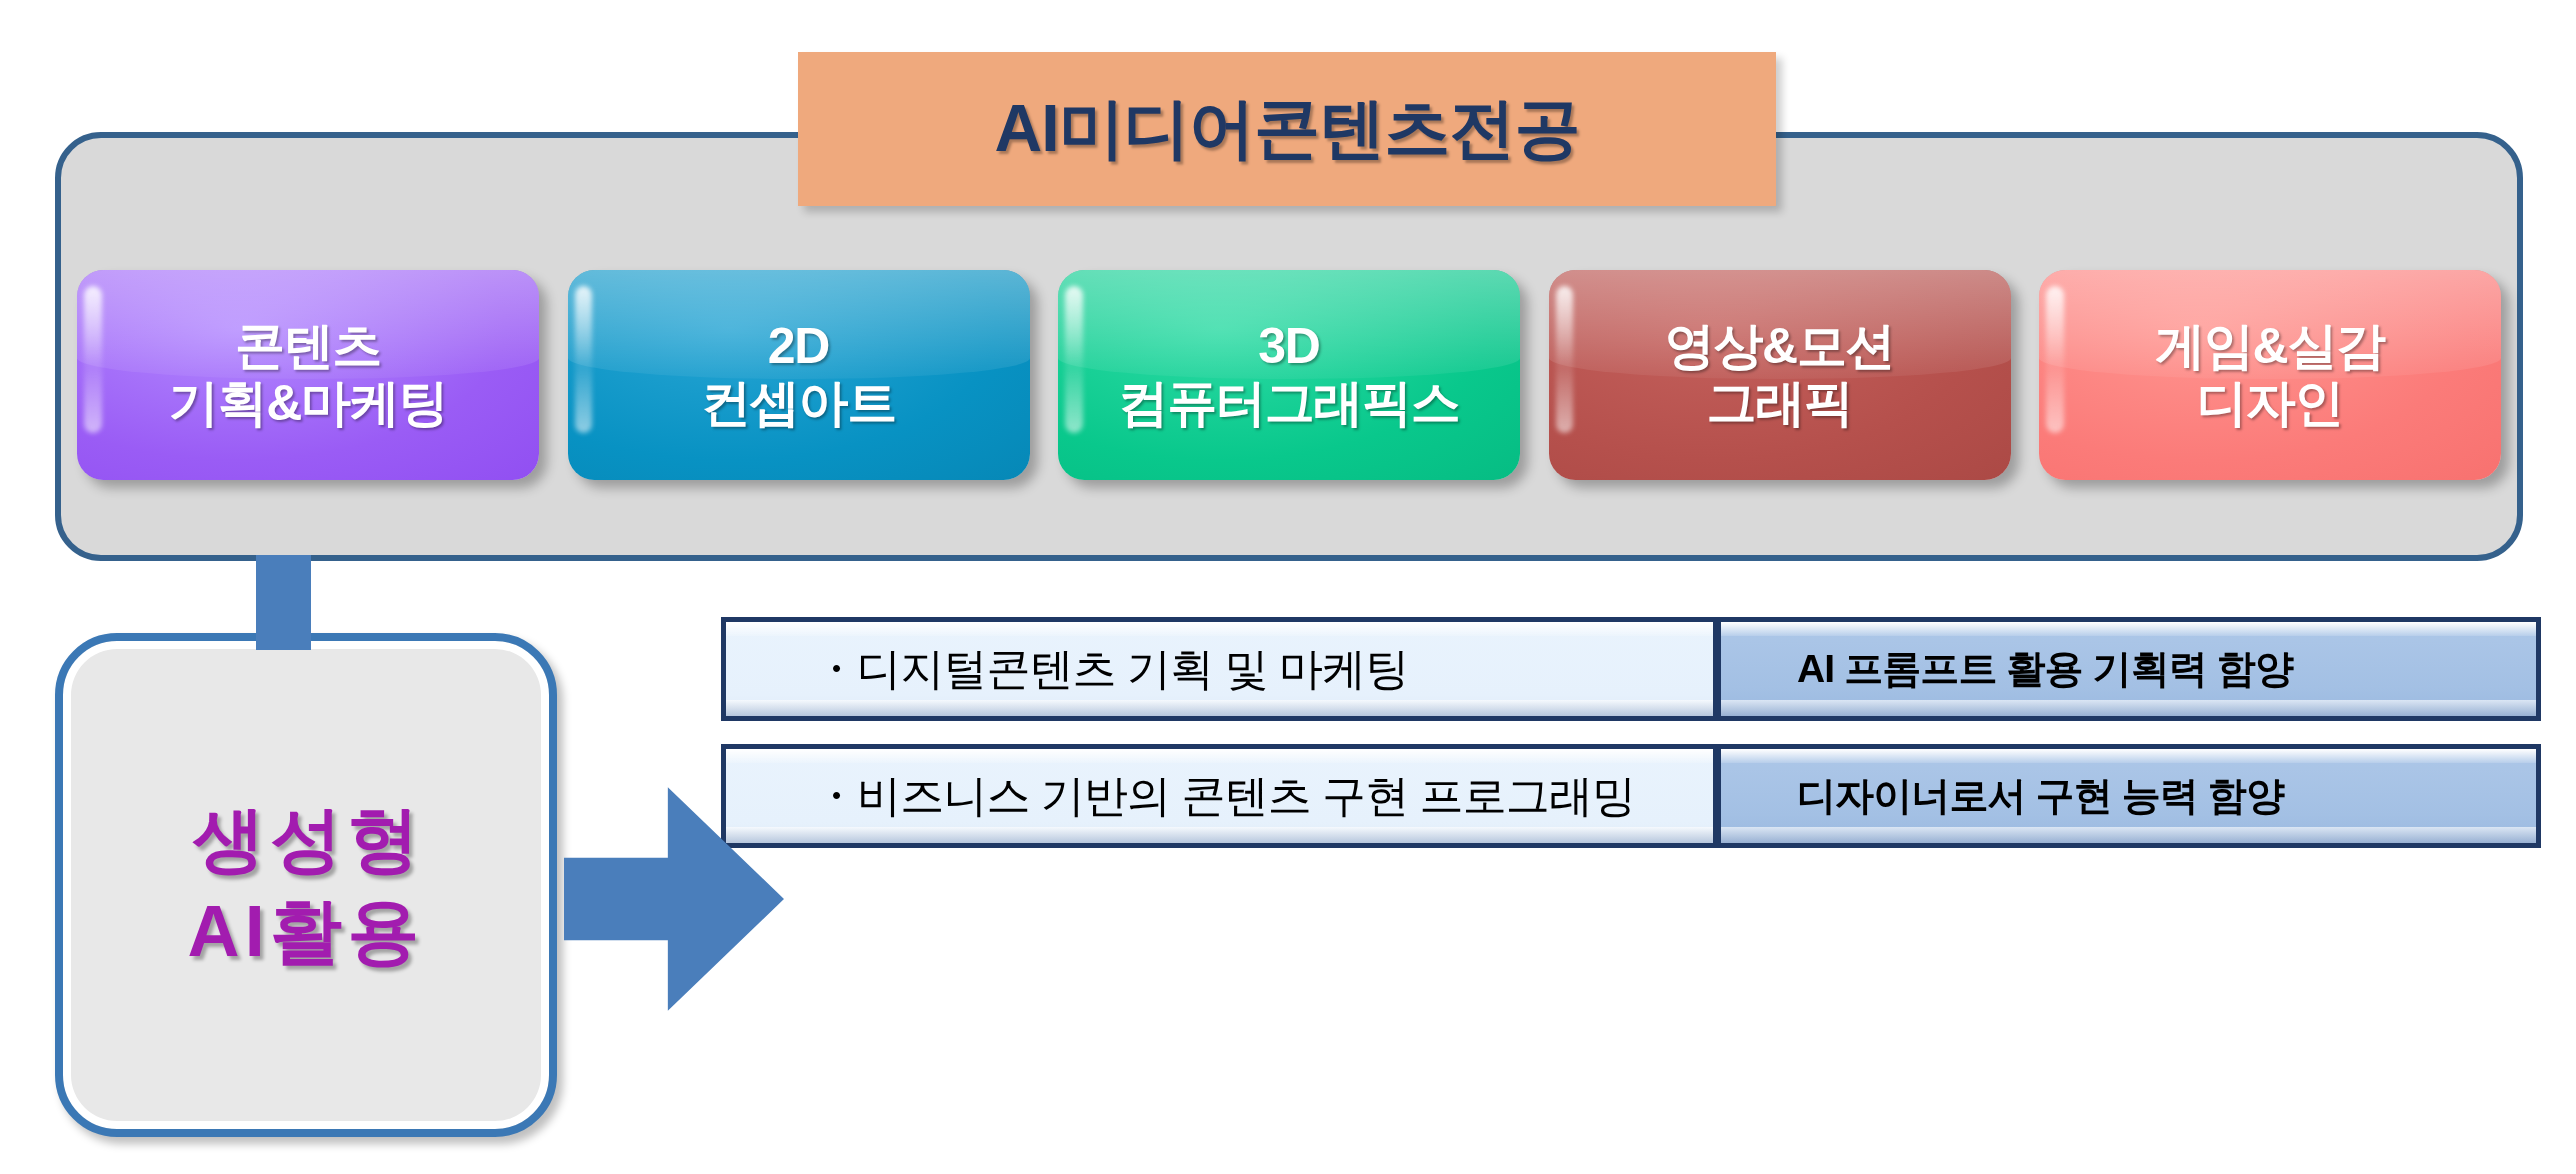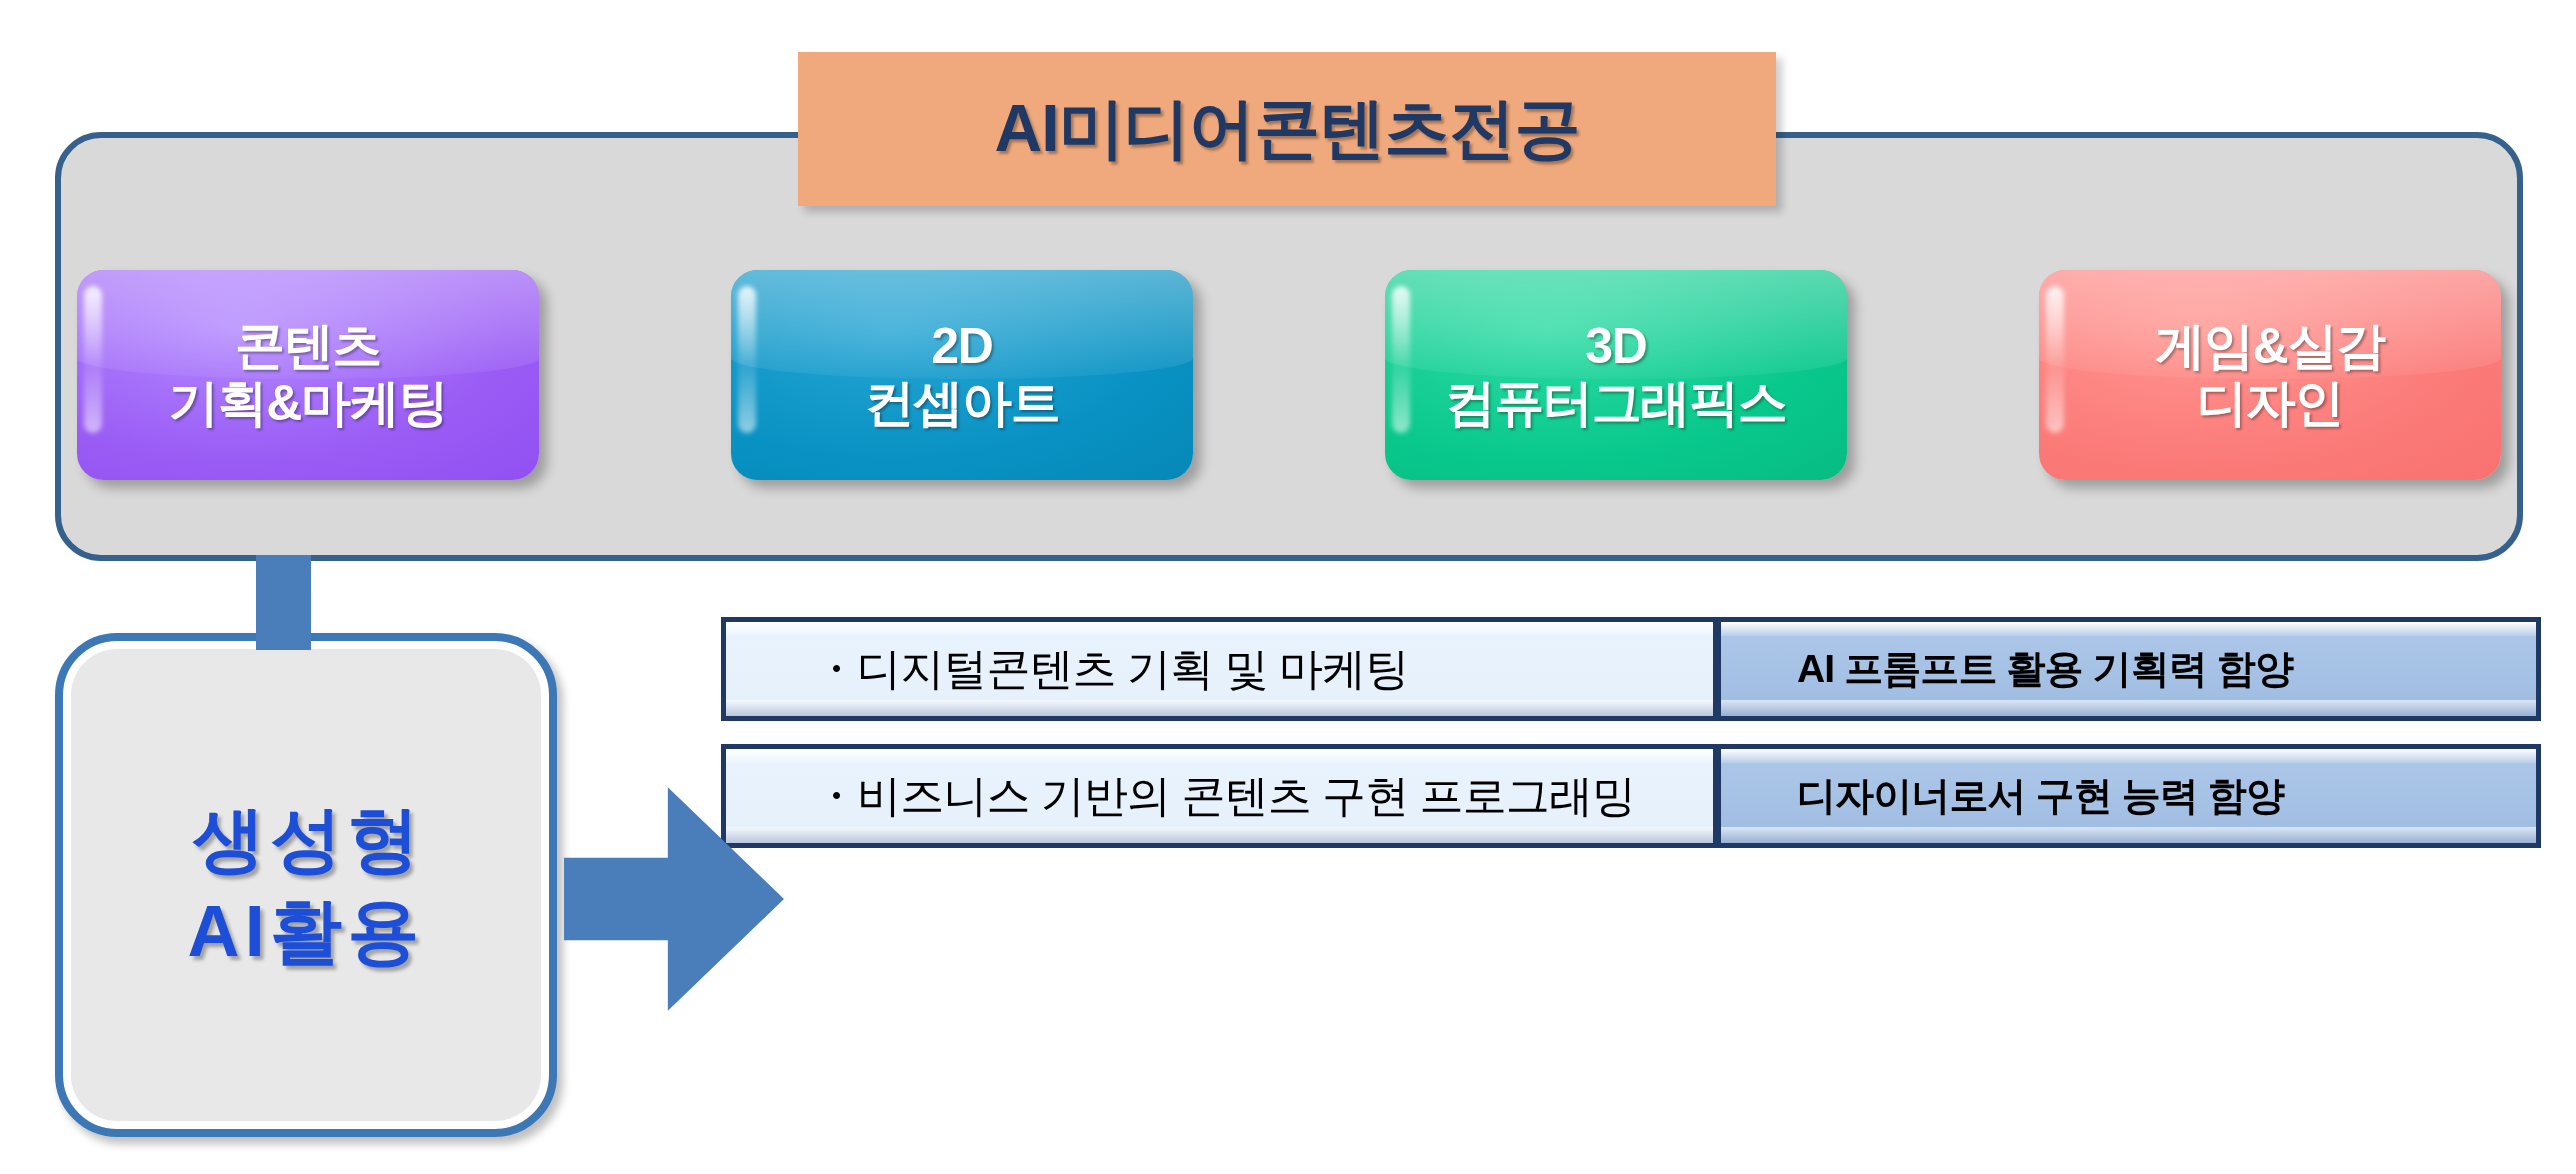--- a/index.html
+++ b/index.html
@@ -149,21 +149,21 @@
     border: 8px solid #3b78b5;
     border-radius: 62px;
     box-shadow: inset 0 0 0 8px #ffffff, 5.3px 6.2px 8.8px rgba(0,0,0,0.25);
     display: flex;
     align-items: center;
     justify-content: center;
   }
   #ai-box .t {
     font-size: 72px;
     font-weight: bold;
-    color: #1d4ed8;
+    color: #a21caf;
     line-height: 1.28;
     text-align: center;
     letter-spacing: 5.3px;
     text-indent: 5.3px;
     text-shadow: 3.5px 3.5px 3.5px rgba(0,0,0,0.30);
     white-space: pre-line;
   }
 
   
   #outcome-table {
@@ -259,20 +259,24 @@
 기획&amp;마케팅</span>
       </div>
       <div class="track c-blue">
         <span class="label">2D
 컨셉아트</span>
       </div>
       <div class="track c-green">
         <span class="label">3D
 컴퓨터그래픽스</span>
       </div>
+      <div class="track c-red">
+        <span class="label">영상&amp;모션
+그래픽</span>
+      </div>
       <div class="track c-salmon">
         <span class="label">게임&amp;실감
 디자인</span>
       </div>
     </div>
   </div>
 
   <div id="major-title">
     <span class="t">AI미디어콘텐츠전공</span>
   </div>

